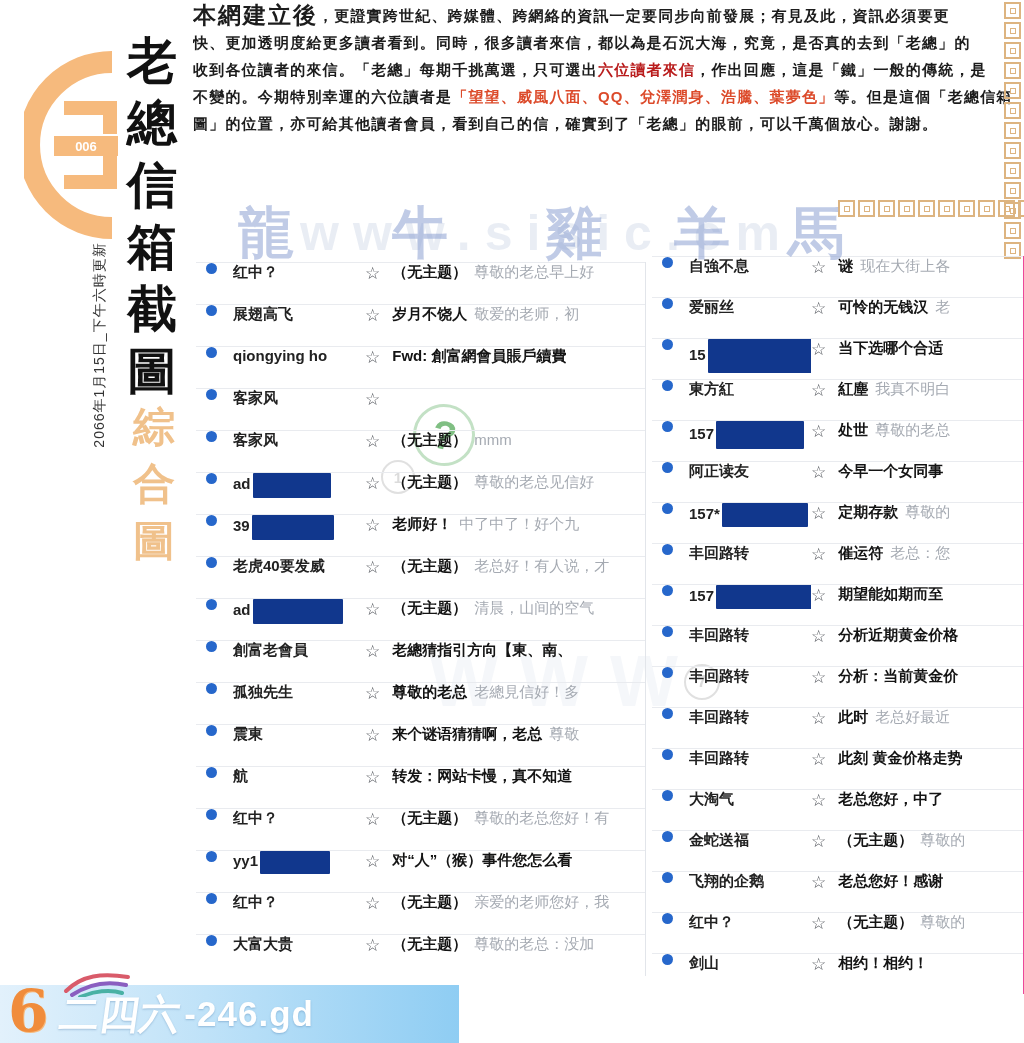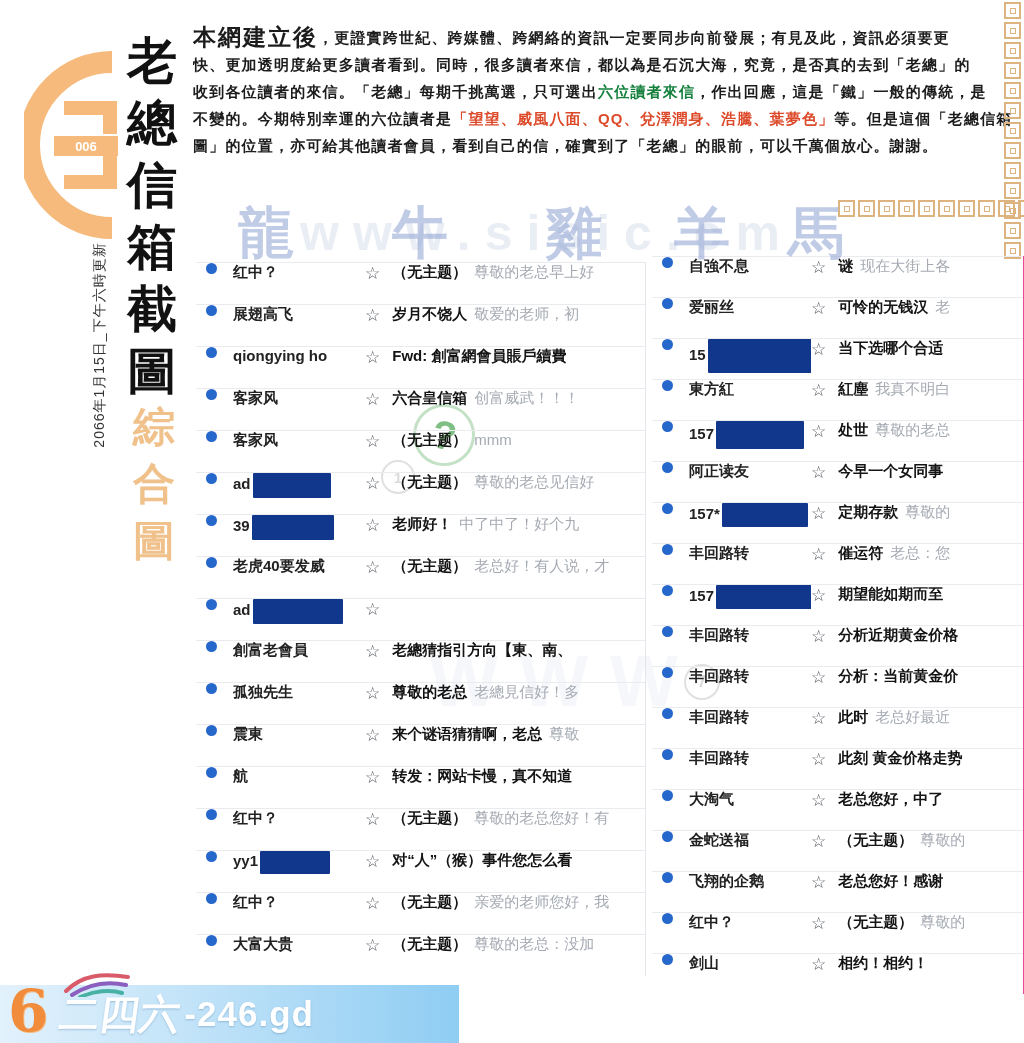--- a/index.html
+++ b/index.html
@@ -10,26 +10,26 @@
   #ornament{position:absolute;left:24px;top:50px;width:105px;height:190px;}
   #v-title{position:absolute;left:120px;top:30px;width:64px;text-align:center;
            font-family:"DejaVu Serif",serif;font-weight:900;font-size:50px;line-height:62px;color:#111;}
   #v-title div{height:62px;}
   #v-subtitle{position:absolute;left:126px;top:398px;width:56px;text-align:center;
            font-family:"DejaVu Serif",serif;font-weight:700;font-size:42px;line-height:57px;color:#f0c18b;}
   #date-note{position:absolute;left:-12px;top:336px;width:224px;text-align:center;
            transform:rotate(-90deg);font-size:14px;letter-spacing:1px;color:#333;}
 
   
-  #intro{position:absolute;left:193px;top:24px;width:818px;color:#1c1c1c;
+  #intro{position:absolute;left:193px;top:2px;width:818px;color:#1c1c1c;
          font-size:15px;line-height:27px;letter-spacing:1.2px;font-weight:600;}
   #intro .line{white-space:nowrap;overflow:hidden;}
   #intro .lead{font-size:23px;font-weight:900;letter-spacing:2px;vertical-align:-2px;}
   #intro .gap{display:inline-block;width:262px;}
-  .hl-pink{color:#15803d;}
+  .hl-pink{color:#b91c1c;}
   .hl-red{color:#dc4a2a;}
 
   
   .meander{position:absolute;display:flex;gap:3px;}
   #meander-v{right:3px;top:2px;flex-direction:column;}
   #meander-h{left:838px;top:200px;flex-direction:row;}
   .msq{width:13px;height:13px;border:2px solid #ddb480;display:flex;align-items:center;justify-content:center;flex:none;}
   .msq span{width:4px;height:4px;border:1.5px solid #ddb480;display:block;}
 
   
@@ -214,21 +214,20 @@
       <div class="mail-row">
         <span class="dot"></span>
         <span class="sender">qiongying ho</span>
         <span class="star">☆</span>
         <span class="subline"><span class="subject">Fwd: 創富網會員賬戶續費</span></span>
       </div>
       <div class="mail-row">
         <span class="dot"></span>
         <span class="sender">客家风</span>
         <span class="star">☆</span>
-        <span class="subline"><span class="subject">六合皇信箱</span><span class="preview">创富威武！！！</span></span>
       </div>
       <div class="mail-row">
         <span class="dot"></span>
         <span class="sender">客家风</span>
         <span class="star">☆</span>
         <span class="subline"><span class="subject">（无主题）</span><span class="preview">mmm</span></span>
       </div>
       <div class="mail-row">
         <span class="dot"></span>
         <span class="sender">ad<span class="redact" style="width: 78px; height: 25px;"></span></span>
@@ -244,20 +243,21 @@
       <div class="mail-row">
         <span class="dot"></span>
         <span class="sender">老虎40要发威</span>
         <span class="star">☆</span>
         <span class="subline"><span class="subject">（无主题）</span><span class="preview">老总好！有人说，才</span></span>
       </div>
       <div class="mail-row">
         <span class="dot"></span>
         <span class="sender">ad<span class="redact" style="width: 90px; height: 25px;"></span></span>
         <span class="star">☆</span>
+        <span class="subline"><span class="subject">（无主题）</span><span class="preview">清晨，山间的空气</span></span>
       </div>
       <div class="mail-row">
         <span class="dot"></span>
         <span class="sender">創富老會員</span>
         <span class="star">☆</span>
         <span class="subline"><span class="subject">老總猜指引方向【東、南、</span></span>
       </div>
       <div class="mail-row">
         <span class="dot"></span>
         <span class="sender">孤独先生</span>

